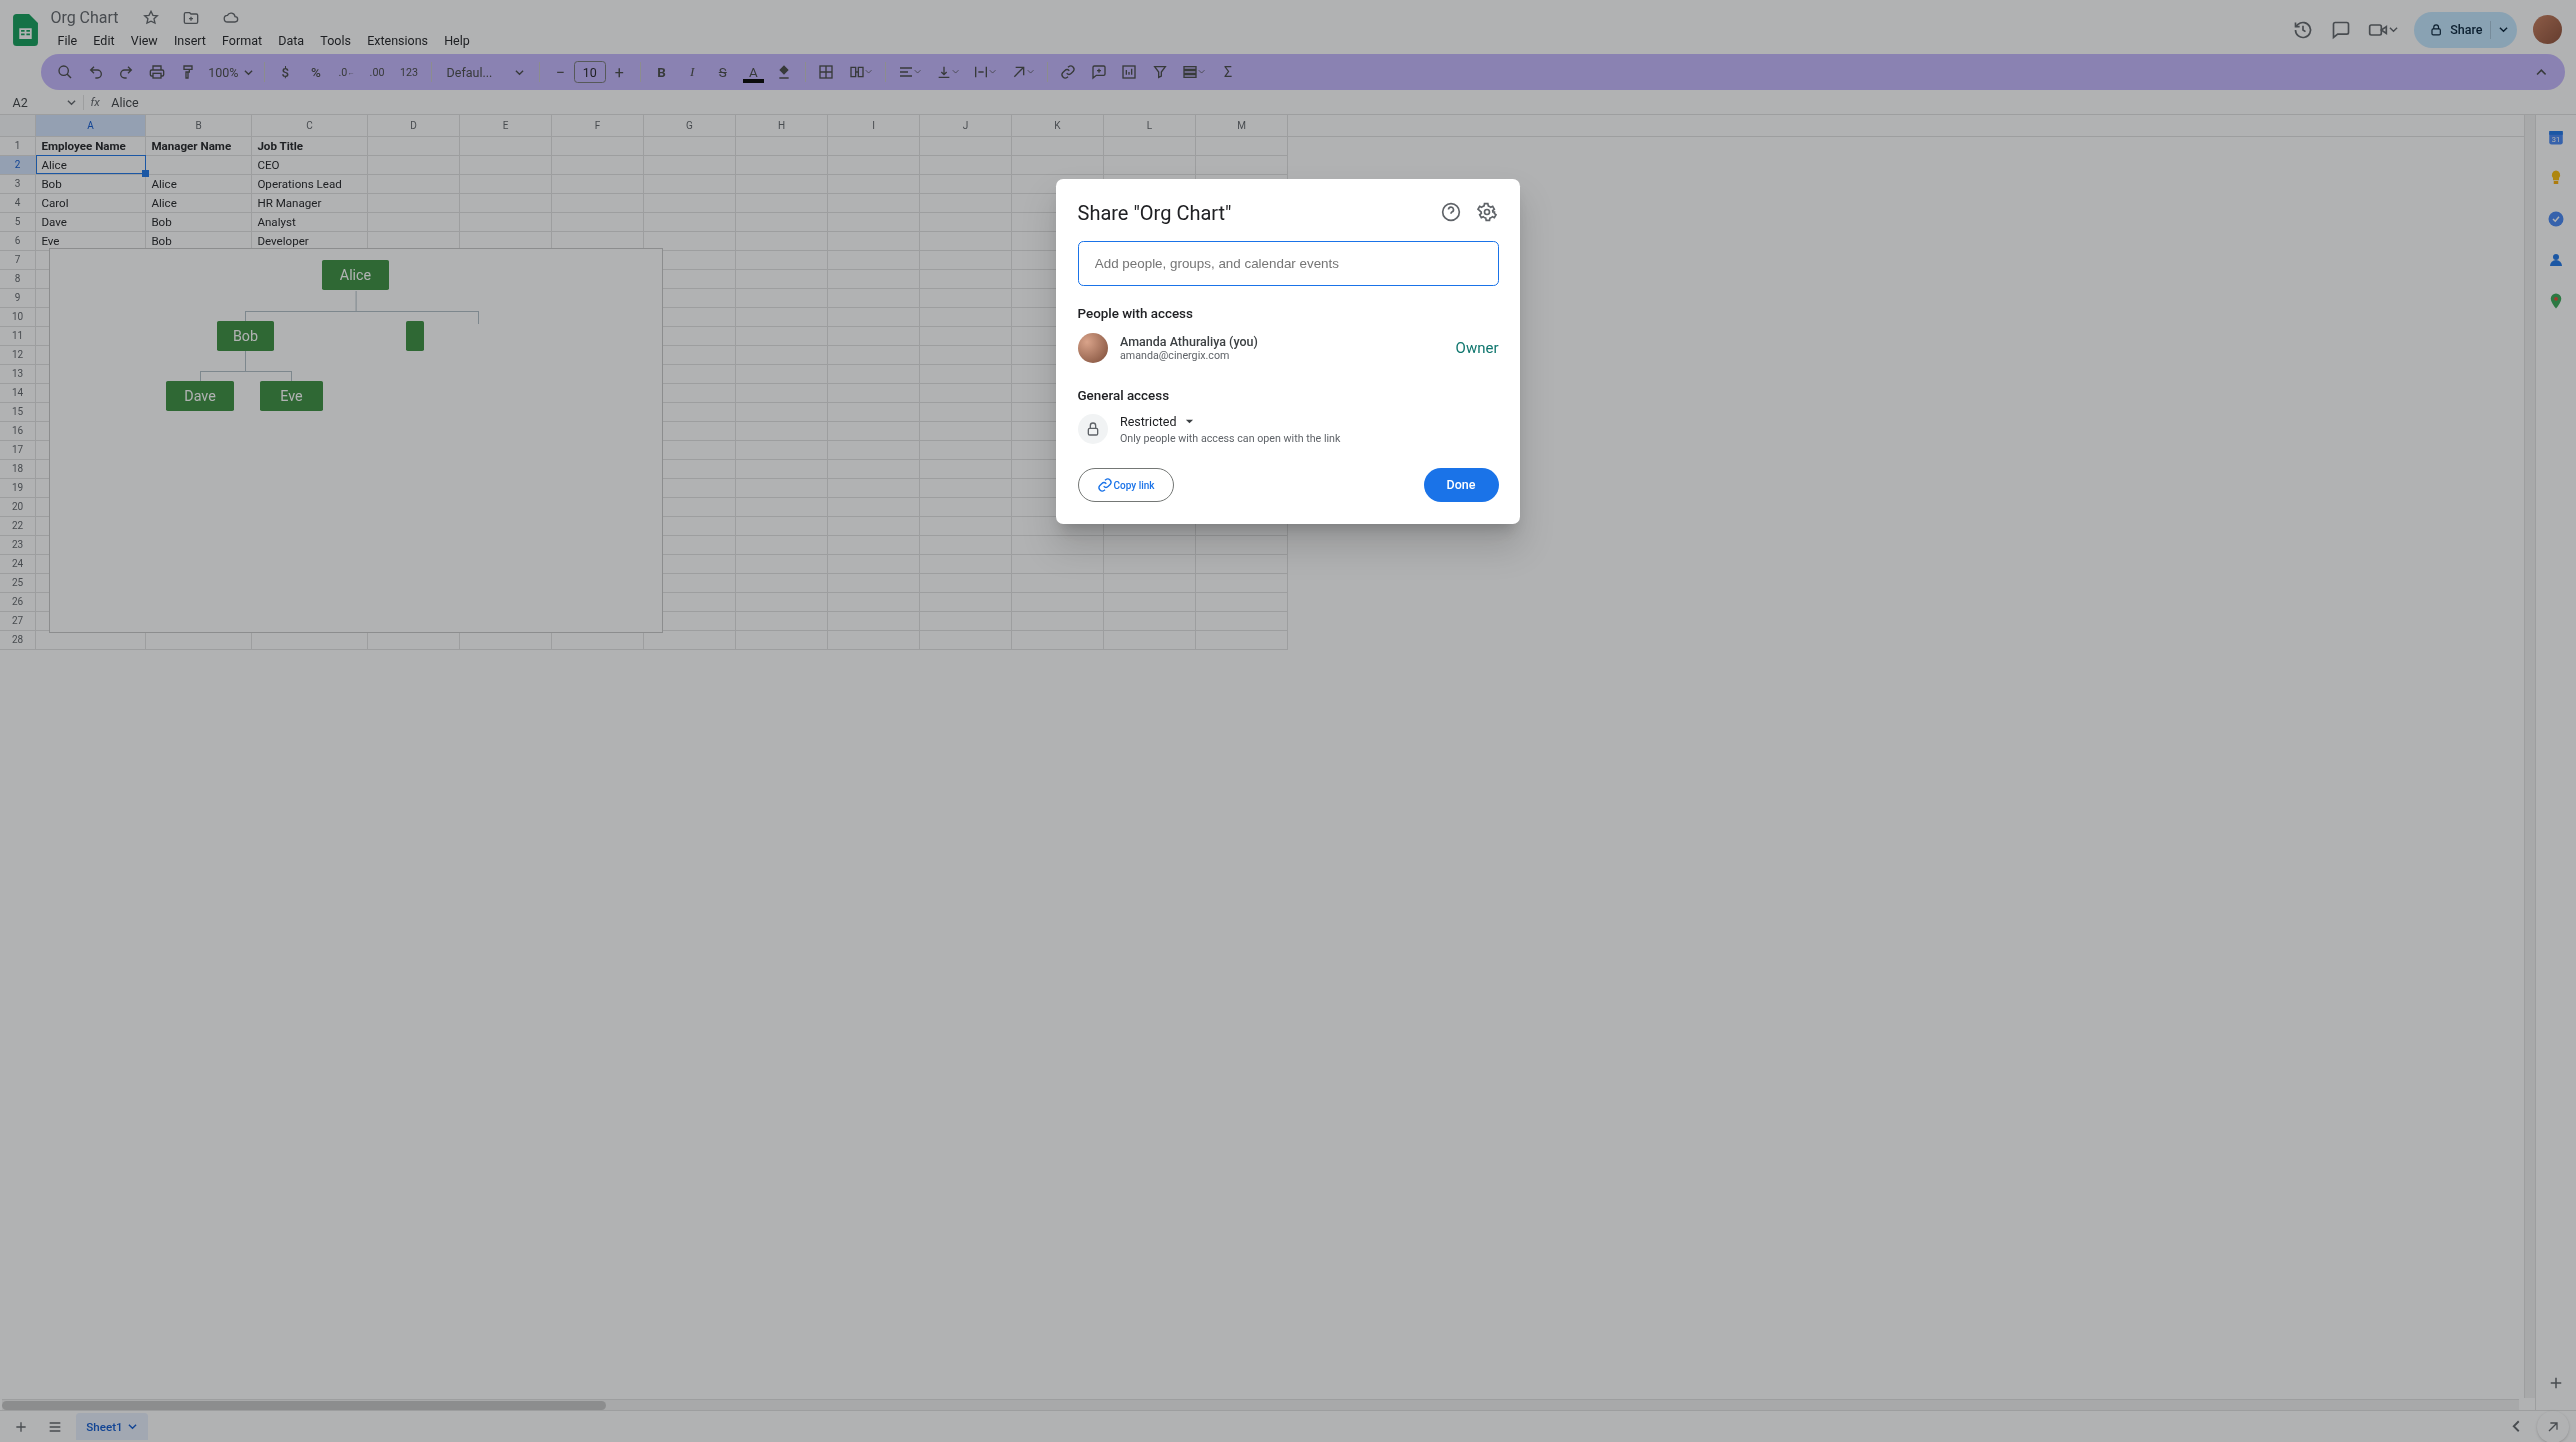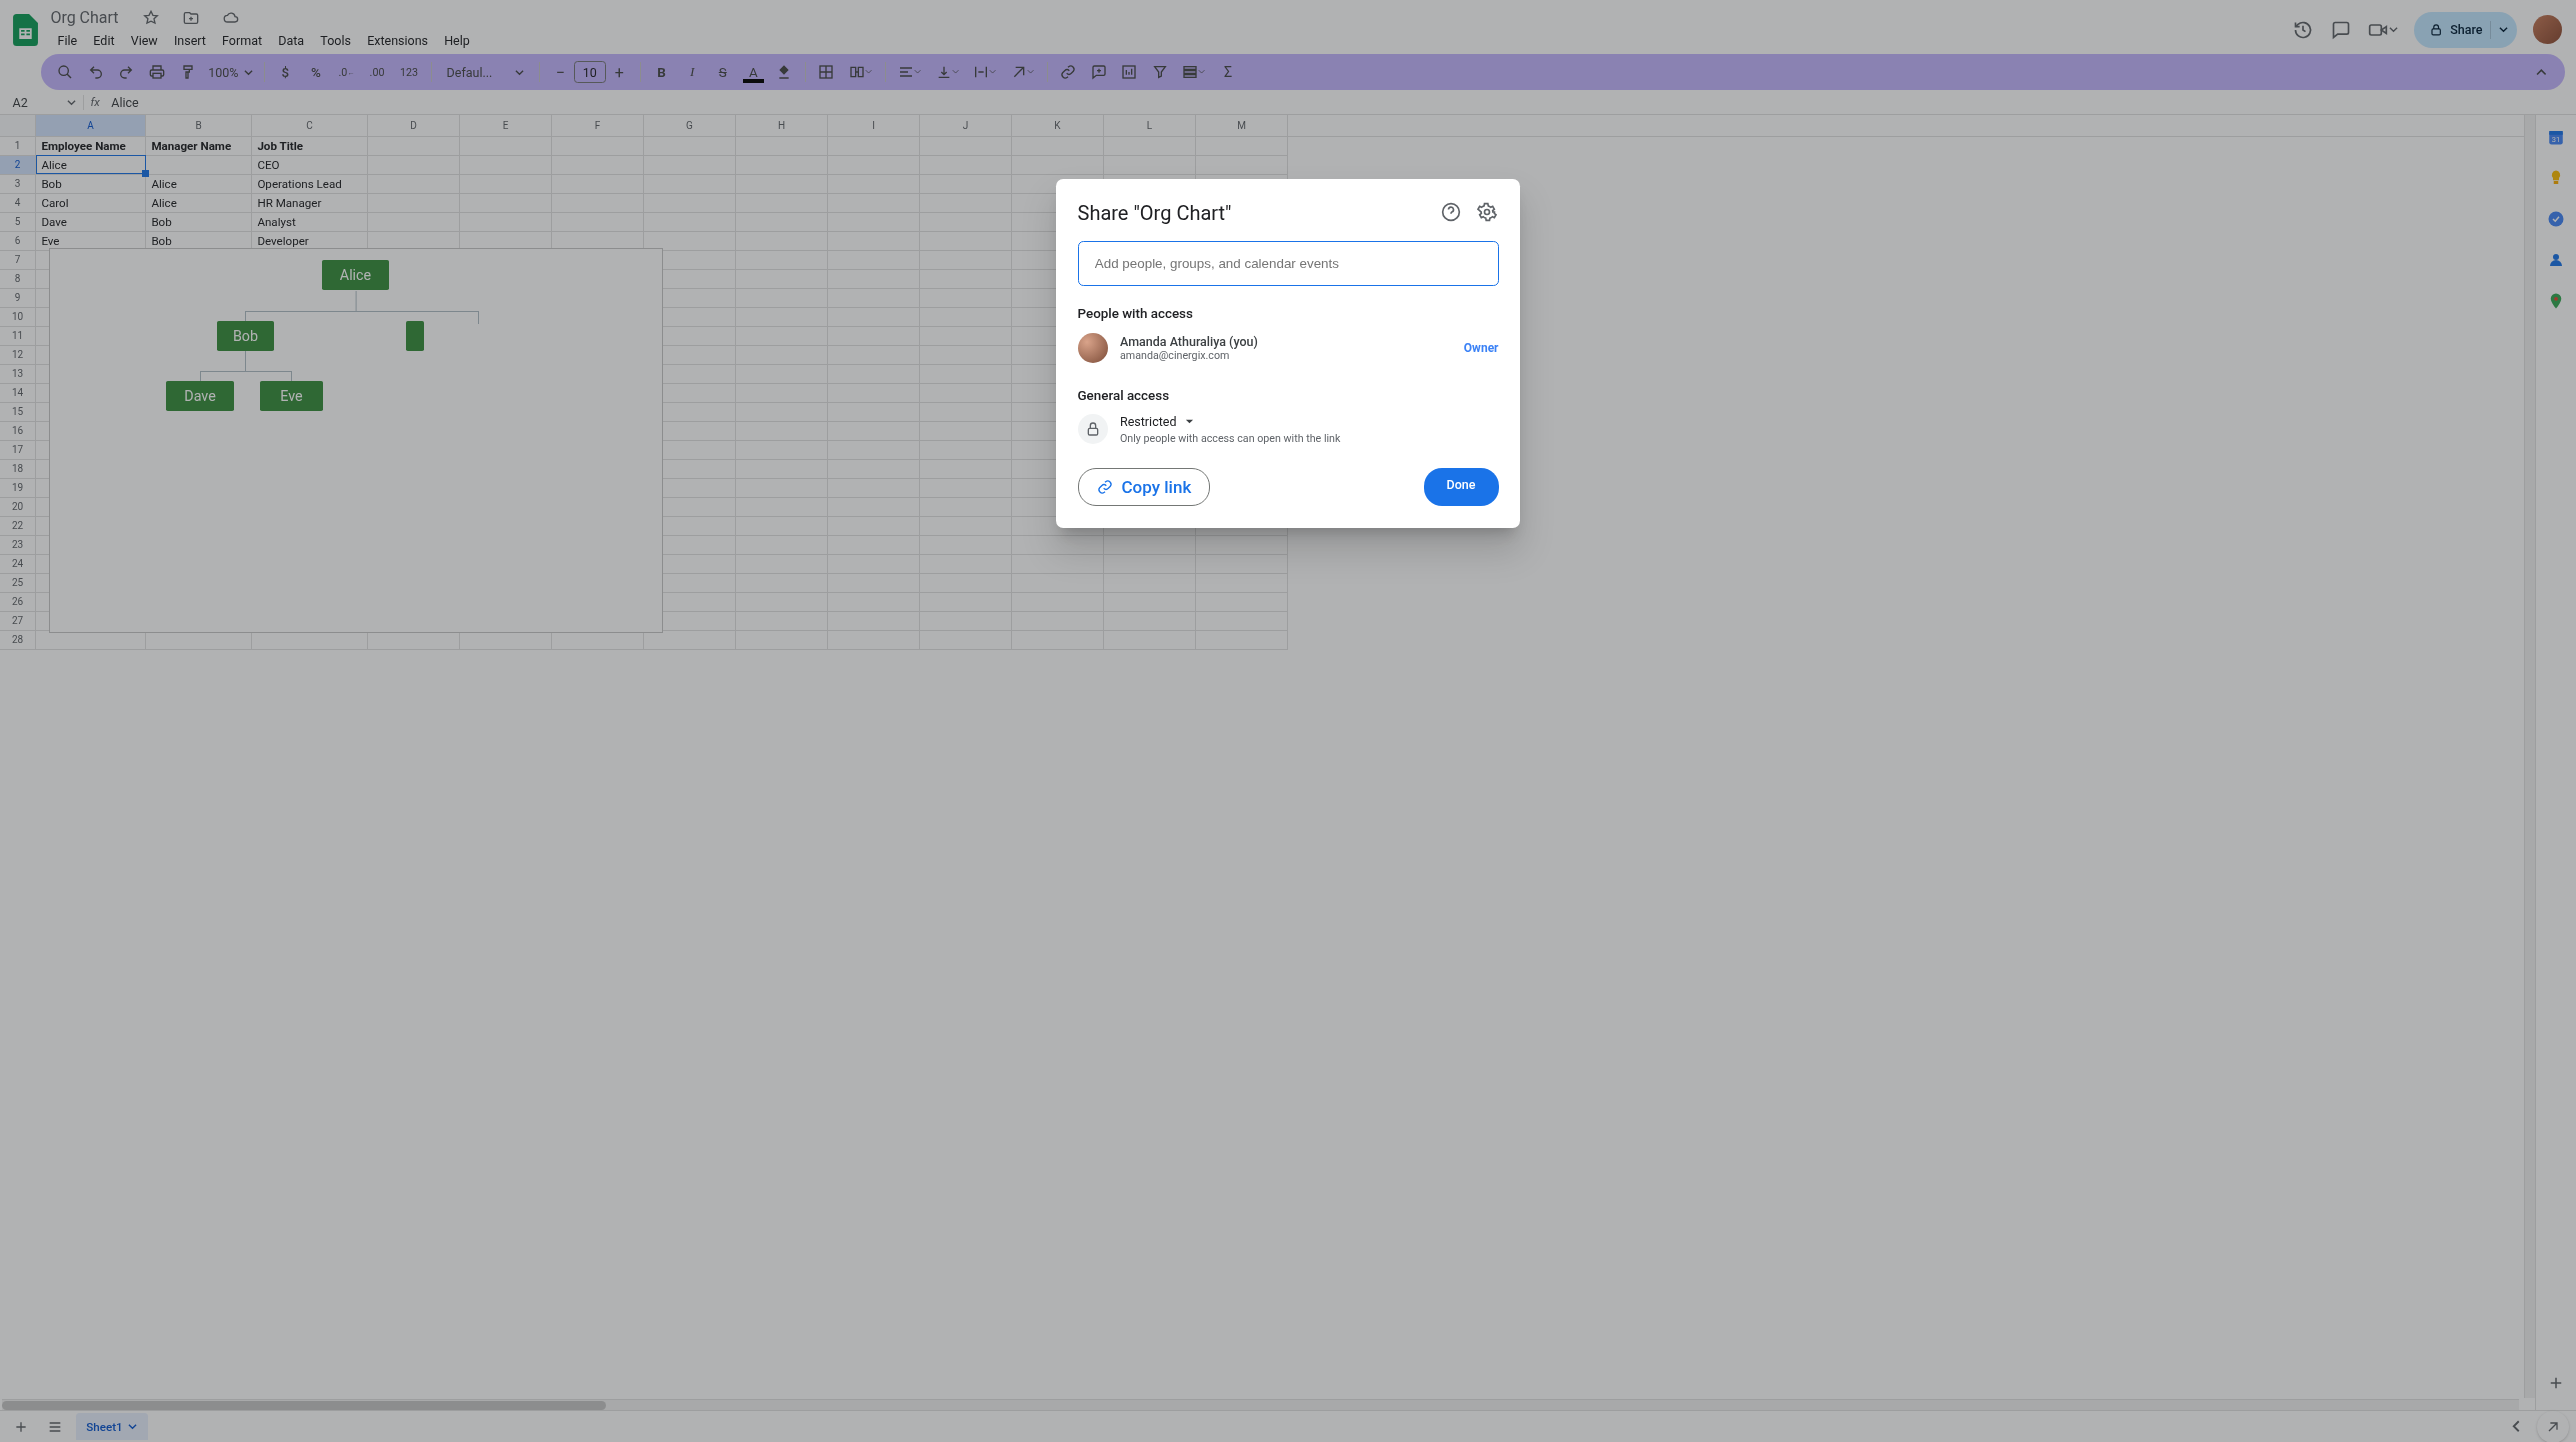--- a/index.html
+++ b/index.html
@@ -96,27 +96,27 @@
   .dlg-title { font-size:20px; color:#202124; flex:1; }
   .dlg-hicons { display:flex; gap:14.3px; }
   .dlg-hicons .ic { width:21.5px; height:21.5px; color:#5f6368;}
   .add-input { margin-top:16px; border:1.8px solid var(--blue); border-radius:5.4px; height:45px; display:flex; align-items:center; padding:0 14.3px;}
   .add-input input { border:none; outline:none; font-size:13.4px; width:100%; color:#3c4043;}
   .sec-title { font-size:13.4px; font-weight:500; margin-top:20px; }
   .person-row { display:flex; align-items:center; margin-top:12.5px; gap:12.5px;}
   .p-avatar { width:30px; height:30px; border-radius:50%; background:radial-gradient(circle at 30% 30%, #d9a38a, #7a4a36);}
   .p-name { font-size:12.5px; font-weight:500; color:#3c4043;}
   .p-email { font-size:10.7px; color:#5f6368;}
-  .p-role { margin-left:auto; font-size:12px; color:#3b82f6;font-weight:bold;}
+  .p-role { margin-left:auto; font-size:15px; color:#0f766e;}
   .ga-row { display:flex; align-items:center; gap:12.5px; margin-top:10.7px;}
   .lock-badge { width:30px;height:30px;border-radius:50%;background:#f1f3f4;display:flex;align-items:center;justify-content:center;color:#5f6368;}
   .restricted { display:flex; align-items:center; gap:9px; font-size:12.5px;}
   .ga-desc { font-size:10.7px; color:#5f6368; margin-top:3.6px;}
   .dlg-actions { display:flex; margin-top:23px;}
-  .copy-link { display:flex; align-items:center; gap:9px; border:0.9px solid #747775; border-radius:18px; padding:8px 18px; color:var(--blue); font-size:17px; font-weight:500;}
+  .copy-link { display:flex; align-items:center; gap:1px; border:0.9px solid #747775; border-radius:18px; padding:8px 18px; color:var(--blue); font-size:10px; font-weight:500;}
   .done-btn { margin-left:auto; background:var(--blue); color:#fff; border-radius:18px; padding:9px 23px; font-size:12.5px; font-weight:500;}
 
   .hscroll { position:absolute; left:1.8px; right:16px; bottom:0; height:10.7px; background:#f1f1f1; border-top:0.9px solid #e0e0e0;}
   .hscroll-thumb { position:absolute; left:0; top:0.9px; height:9px; width:24%; background:#c7c7c7; border-radius:4.5px;}
   .vscroll { position:absolute; top:0; bottom:12.5px; right:0; width:10.7px; background:#f1f1f1; border-left:0.9px solid #e0e0e0;}
 </style>
 </head>
 <body>
 
 <div class="doc-header">

